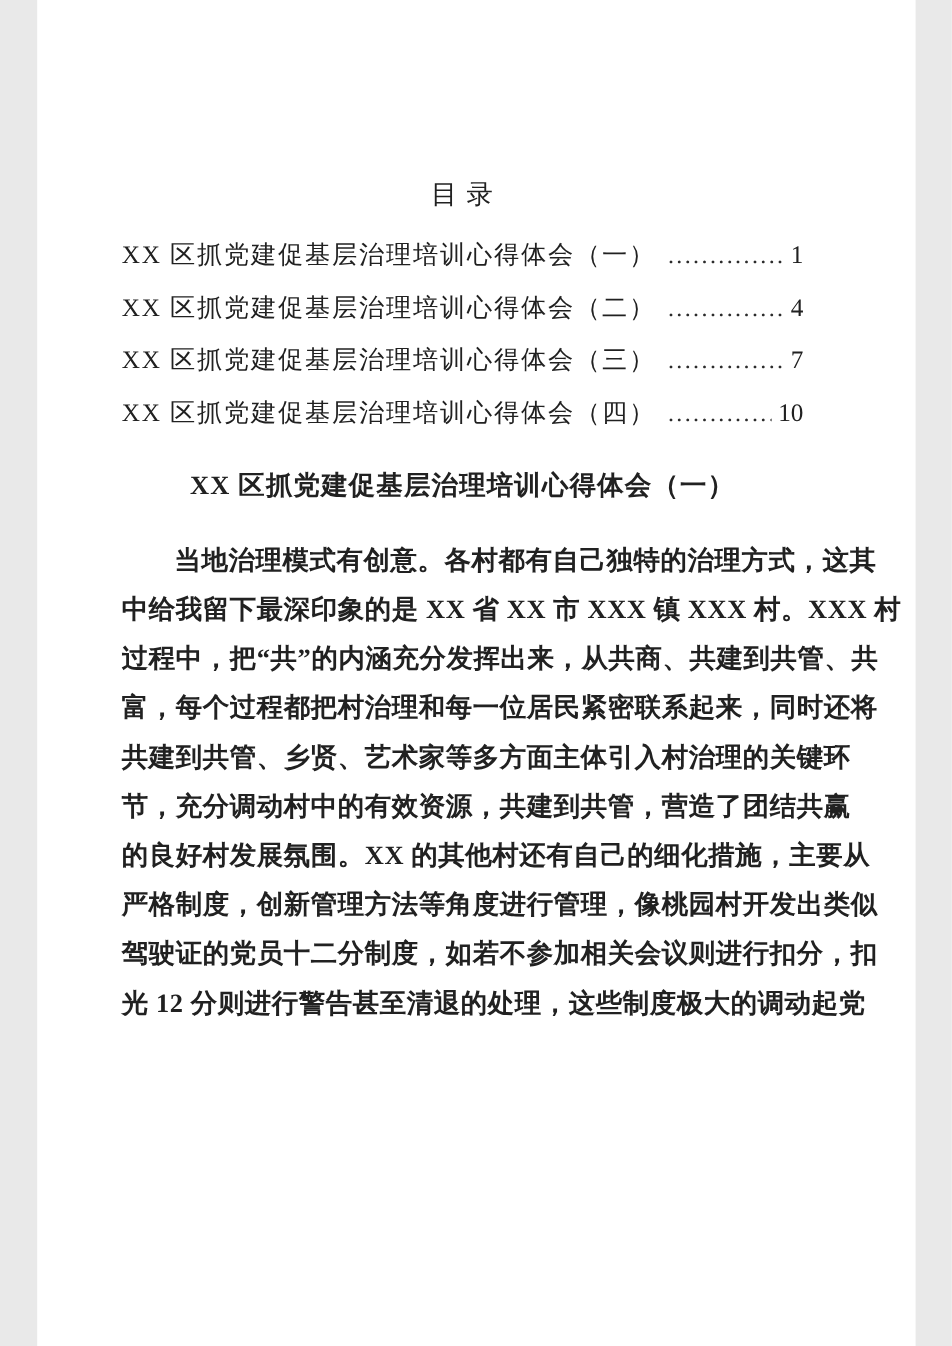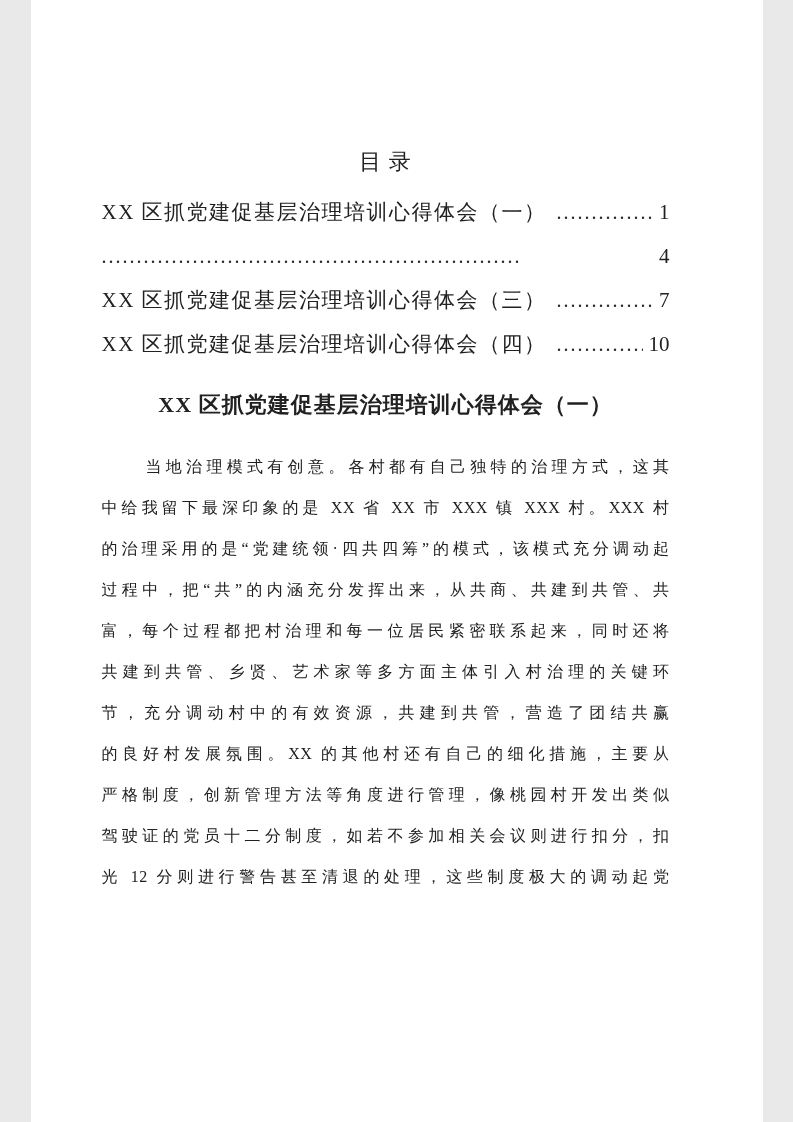--- a/index.html
+++ b/index.html
@@ -68,47 +68,49 @@
     font-size: 22px;
     line-height: 30px;
     font-weight: bold;
     letter-spacing: 1px;
   }
   
   .article-body {
     margin-top: 26px;
   }
   .body-line {
-    font-size: 16px;
+    font-size: 22px;
     line-height: 41px;
     height: 41px;
     text-align: justify;
     text-align-last: justify;
     white-space: nowrap;
     letter-spacing: 0.5px;
+    font-weight: bold;
   }
   .body-line.first {
     text-indent: 44px;
   }
 </style>
 </head>
 <body>
 
 <div class="page">
 
   <div class="toc-title">目 录</div>
 
   <div class="toc-list">
     <div class="toc-row">
       <span class="toc-label">XX 区抓党建促基层治理培训心得体会（一）</span>
       <span class="toc-leader">............................................................</span>
       <span class="toc-page">1</span>
     </div>
 
     <div class="toc-row">
+      <span class="toc-label">XX 区抓党建促基层治理培训心得体会（二）</span>
       <span class="toc-leader">............................................................</span>
       <span class="toc-page">4</span>
     </div>
 
     <div class="toc-row">
       <span class="toc-label">XX 区抓党建促基层治理培训心得体会（三）</span>
       <span class="toc-leader">............................................................</span>
       <span class="toc-page">7</span>
     </div>
 
@@ -119,21 +121,20 @@
     </div>
   </div>
 
   <div class="article-heading">XX 区抓党建促基层治理培训心得体会（一）</div>
 
   <div class="article-body">
     <div class="body-line first">当地治理模式有创意。各村都有自己独特的治理方式，这其</div>
 
     <div class="body-line">中给我留下最深印象的是 XX 省 XX 市 XXX 镇 XXX 村。XXX 村</div>
 
-    <div class="body-line">的治理采用的是“党建统领·四共四筹”的模式，该模式充分调动起</div>
 
 
     <div class="body-line">过程中，把“共”的内涵充分发挥出来，从共商、共建到共管、共</div>
 
     <div class="body-line">富，每个过程都把村治理和每一位居民紧密联系起来，同时还将</div>
 
     <div class="body-line">共建到共管、乡贤、艺术家等多方面主体引入村治理的关键环</div>
 
     <div class="body-line">节，充分调动村中的有效资源，共建到共管，营造了团结共赢</div>
 

